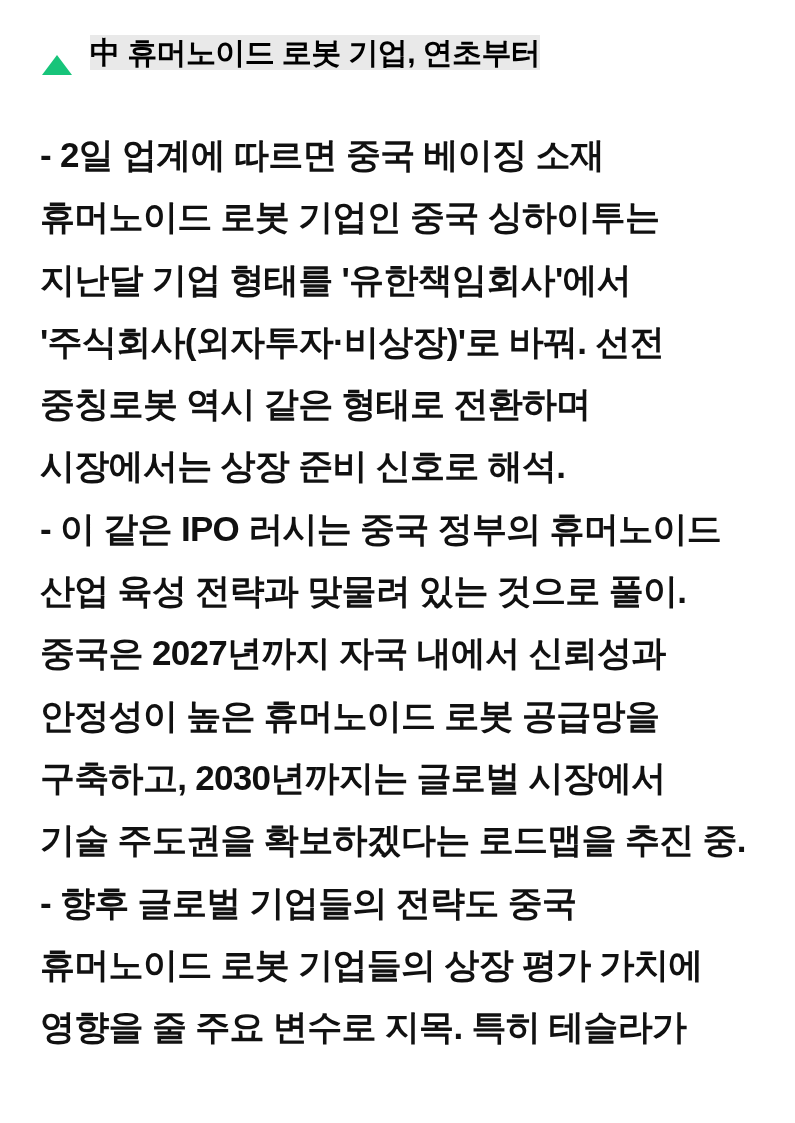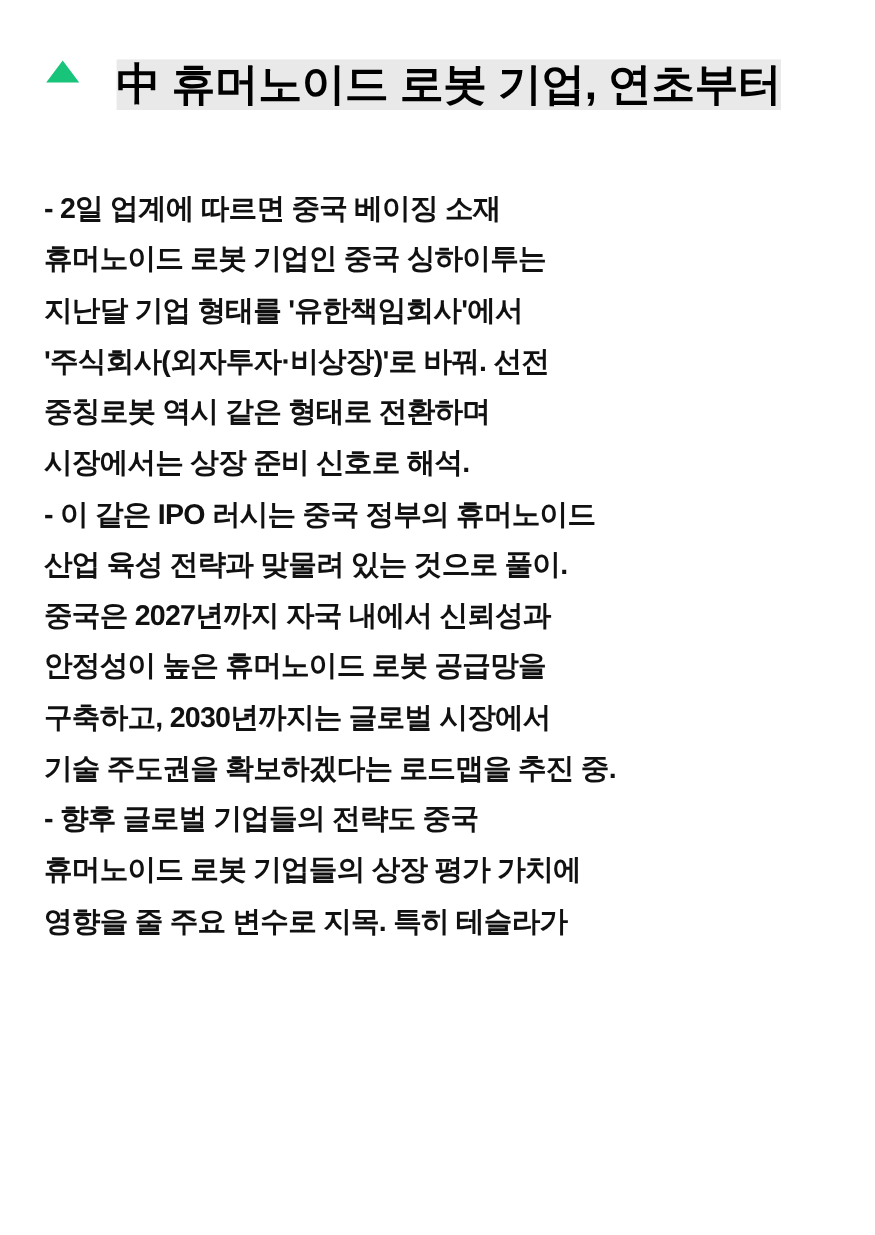--- a/index.html
+++ b/index.html
@@ -30,38 +30,38 @@
     margin: 0 0 8px 0;
   }
   .triangle-icon {
     flex: 0 0 auto;
     width: 34px;
     height: 34px;
     margin-top: 18px;
     display: block;
   }
   .headline-text {
-    font-size: 40px;
+    font-size: 30px;
     line-height: 1.55;
     font-weight: 700;
     letter-spacing: -0.6px;
     color: #000000;
-    margin: 16px;
+    margin: 0;
   }
   .headline-text .hl {
     background: #e9e9e9;
     padding: 1px 0;
     box-decoration-break: clone;
     -webkit-box-decoration-break: clone;
   }
 
   
   .body-block {
     margin-top: 42px;
-    font-size: 26px;
+    font-size: 35px;
     line-height: 1.78;
     font-weight: 700;
     letter-spacing: -0.7px;
     color: #111111;
   }
   .body-block p {
     margin: 0;
     white-space: pre-line;
   }
 </style>

